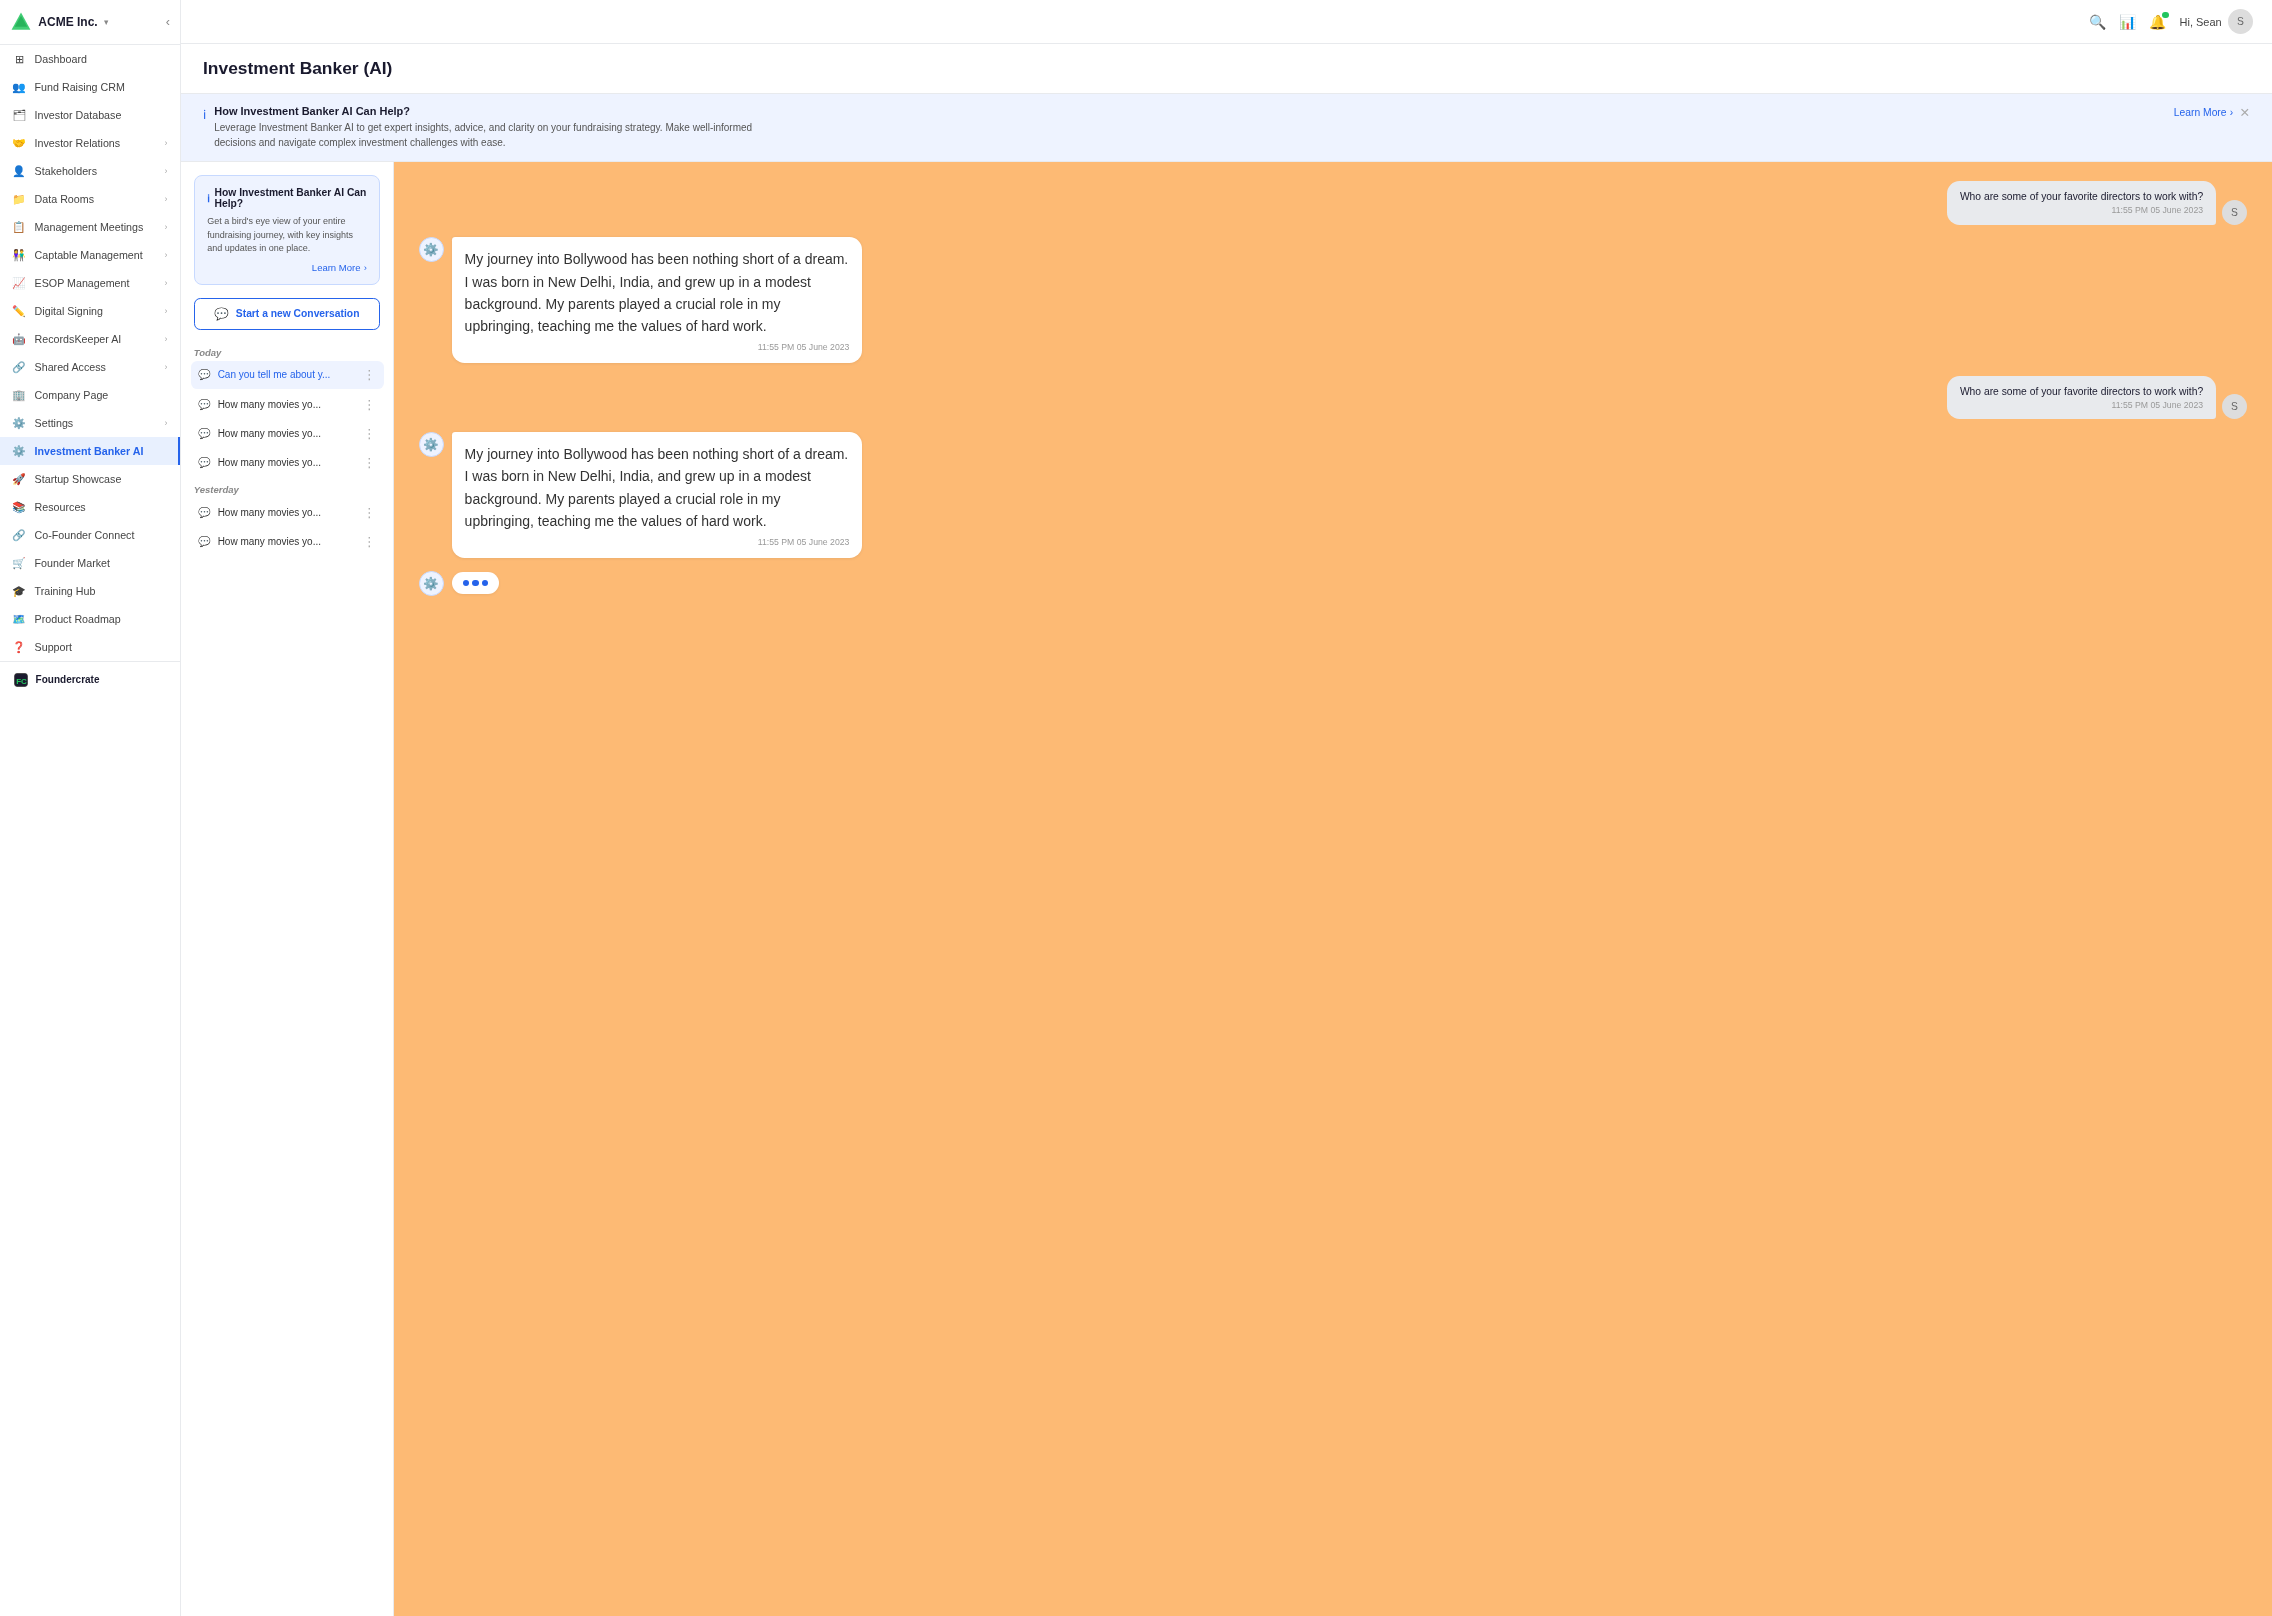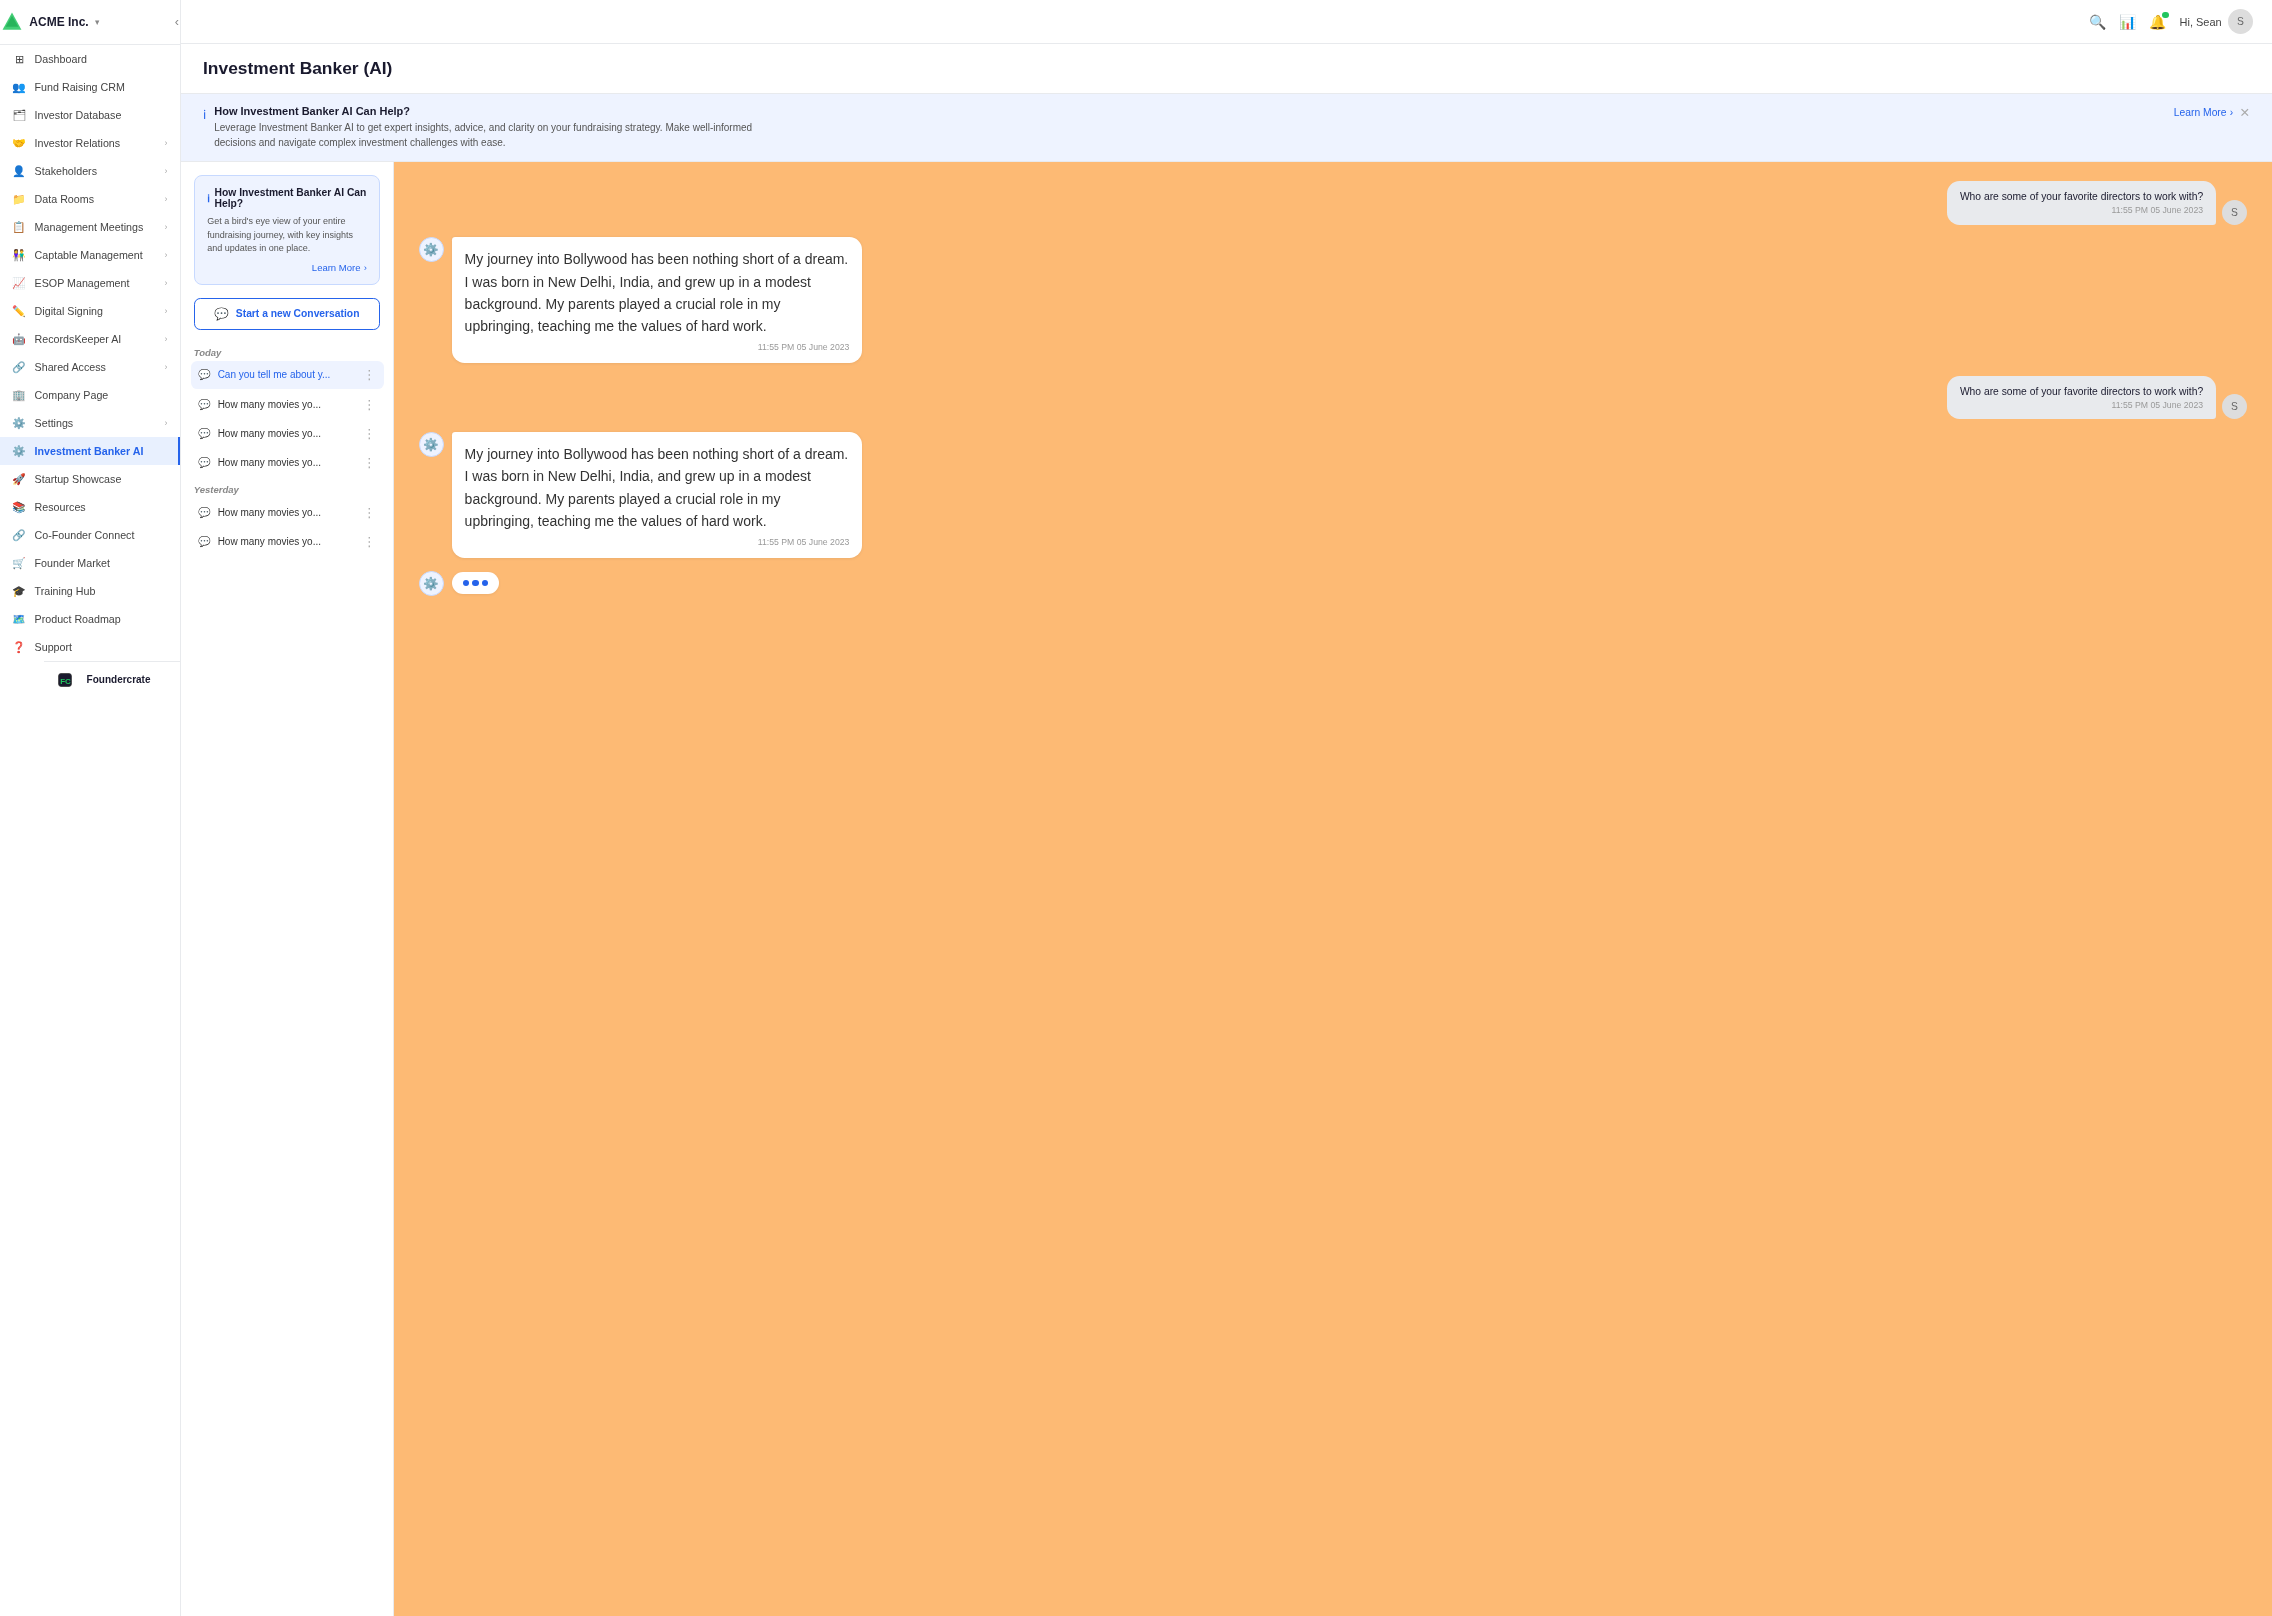--- a/index.html
+++ b/index.html
@@ -1,33 +1,33 @@
 <!DOCTYPE html>
 <html style="font-size:12.6px"><head>
   <meta charset="utf-8">
   <style>
     * { box-sizing: border-box; margin: 0; padding: 0; }
     body { font-family: -apple-system, BlinkMacSystemFont, 'Segoe UI', sans-serif; background: #f0f2f5; display: flex; height: 100vh; overflow: hidden; }
 
     
     .sidebar { width: 181px; background: #fff; border-right: 0.8px solid #e8eaed; display: flex; flex-direction: column; height: 100vh; overflow-y: auto; flex-shrink: 0; }
-    .sidebar-header { padding: 11px 1px; display: flex; align-items: center; justify-content: space-between; border-bottom: 0.8px solid #e8eaed; }
+    .sidebar-header { padding: 11px 10px; display: flex; align-items: center; justify-content: space-between; border-bottom: 0.8px solid #e8eaed; }
     .logo-area { display: flex; align-items: center; gap: 6.3px; cursor: pointer; }
     .logo-icon { width: 22px; height: 22px; }
     .logo-text { font-size: 12px; font-weight: 600; color: #1a1a2e; }
     .logo-chevron { color: #888; font-size: 8.7px; }
     .sidebar-toggle { color: #888; cursor: pointer; font-size: 12.6px; }
 
     .nav-item { display: flex; align-items: center; justify-content: space-between; padding: 7px 12.6px; cursor: pointer; color: #444; font-size: 10.7px; border-radius: 0; transition: background 0.15s; }
     .nav-item.active { background: #e8f0fe; color: #2563eb; font-weight: 600; border-right: 2.4px solid #2563eb; }
     .nav-item-left { display: flex; align-items: center; gap: 8px; }
     .nav-icon { width: 14px; height: 14px; display: flex; align-items: center; justify-content: center; font-size: 11px; flex-shrink: 0; }
     .nav-chevron { color: #aaa; font-size: 8.7px; }
 
-    .sidebar-footer { padding: 9.5px 12.6px; border-top: 0.8px solid #e8eaed; display: flex; align-items: center; gap: 14px; margin-left: 44px; }
+    .sidebar-footer { padding: 9.5px 12.6px; border-top: 0.8px solid #e8eaed; display: flex; align-items: center; gap: 7px; }
     .footer-logo { font-size: 10px; font-weight: 700; color: #1a1a2e; }
 
     
     .main { flex: 1; display: flex; flex-direction: column; height: 100vh; overflow: hidden; }
 
     
     .topbar { background: #fff; border-bottom: 0.8px solid #e8eaed; padding: 0 19px; height: 44px; display: flex; align-items: center; justify-content: flex-end; gap: 12.6px; flex-shrink: 0; }
     .topbar-icon { color: #666; font-size: 14px; cursor: pointer; }
     .topbar-notif { position: relative; }
     .notif-dot { position: absolute; top: -1.6px; right: -1.6px; width: 6.3px; height: 6.3px; background: #22c55e; border-radius: 50%; }

